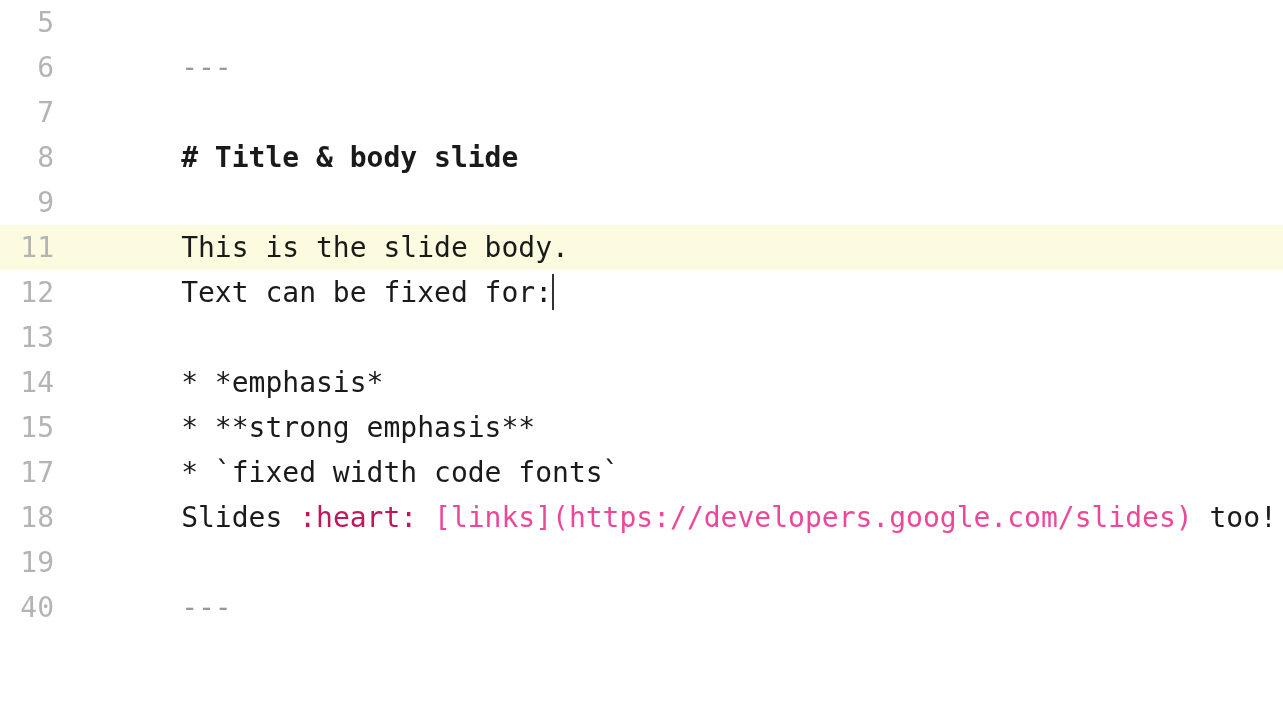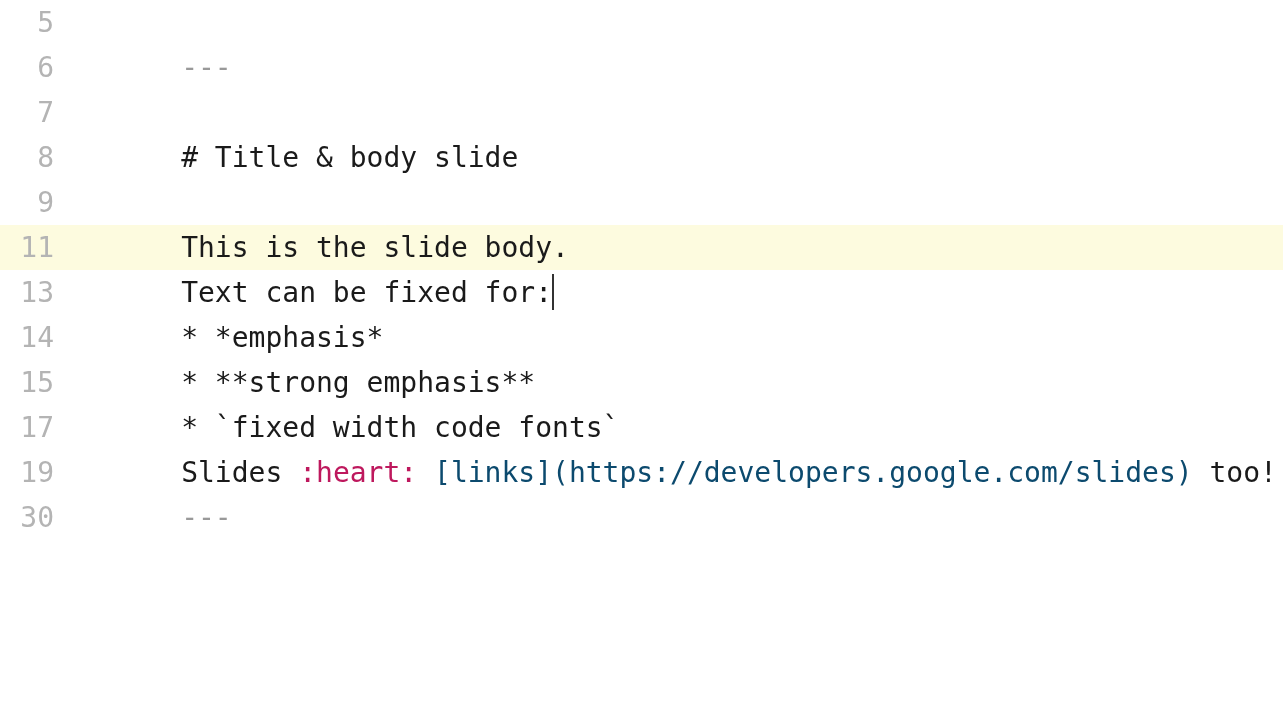--- a/index.html
+++ b/index.html
@@ -35,23 +35,23 @@
     flex: 1;
     white-space: pre;
     color: #1a1a1a;
     padding-left: 10px;
     position: relative;
   }
   .highlight-line {
     background: #fdfbdf;
   }
   .punct   { color: #999999; }
-  .heading { color: #1a1a1a; font-weight: 400; }
+  .heading { color: #1a1a1a; font-weight: 700; }
   .emoji   { color: #be185d; }
-  .linkdef { color: #0c4a6e; margin-top: 16px; }
+  .linkdef { color: #ec4899; margin-top: 16px; }
   .cursor {
     display: inline-block;
     width: 0;
     position: relative;
   }
   .cursor::after {
     content: "";
     position: absolute;
     left: 0;
     top: -28px;
@@ -97,20 +97,24 @@
   </div>
 
 
   <div class="line highlight-line">
     <div class="gutter">11</div>
     <div class="content">
       <span>Text can be fixed for:</span><span class="cursor"></span>
     </div>
   </div>
 
+  <div class="line">
+    <div class="gutter">12</div>
+    <div class="content"></div>
+  </div>
 
   <div class="line">
     <div class="gutter">13</div>
     <div class="content">
       <span>* *emphasis*</span>
     </div>
   </div>
 
   <div class="line">
     <div class="gutter">14</div>
@@ -127,26 +131,30 @@
   </div>
 
 
   <div class="line">
     <div class="gutter">17</div>
     <div class="content">
       <span>Slides </span><span class="emoji">:heart:</span><span> </span><span class="linkdef">[links](https://developers.google.com/slides)</span><span> too!</span>
     </div>
   </div>
 
+  <div class="line">
+    <div class="gutter">18</div>
+    <div class="content"></div>
+  </div>
 
   <div class="line">
     <div class="gutter">19</div>
     <div class="content">
       <span class="punct">---</span>
     </div>
   </div>
 
   <div class="line">
-    <div class="gutter">30</div>
+    <div class="gutter">40</div>
     <div class="content"></div>
   </div>
 
 </div>
 
 </body></html>

